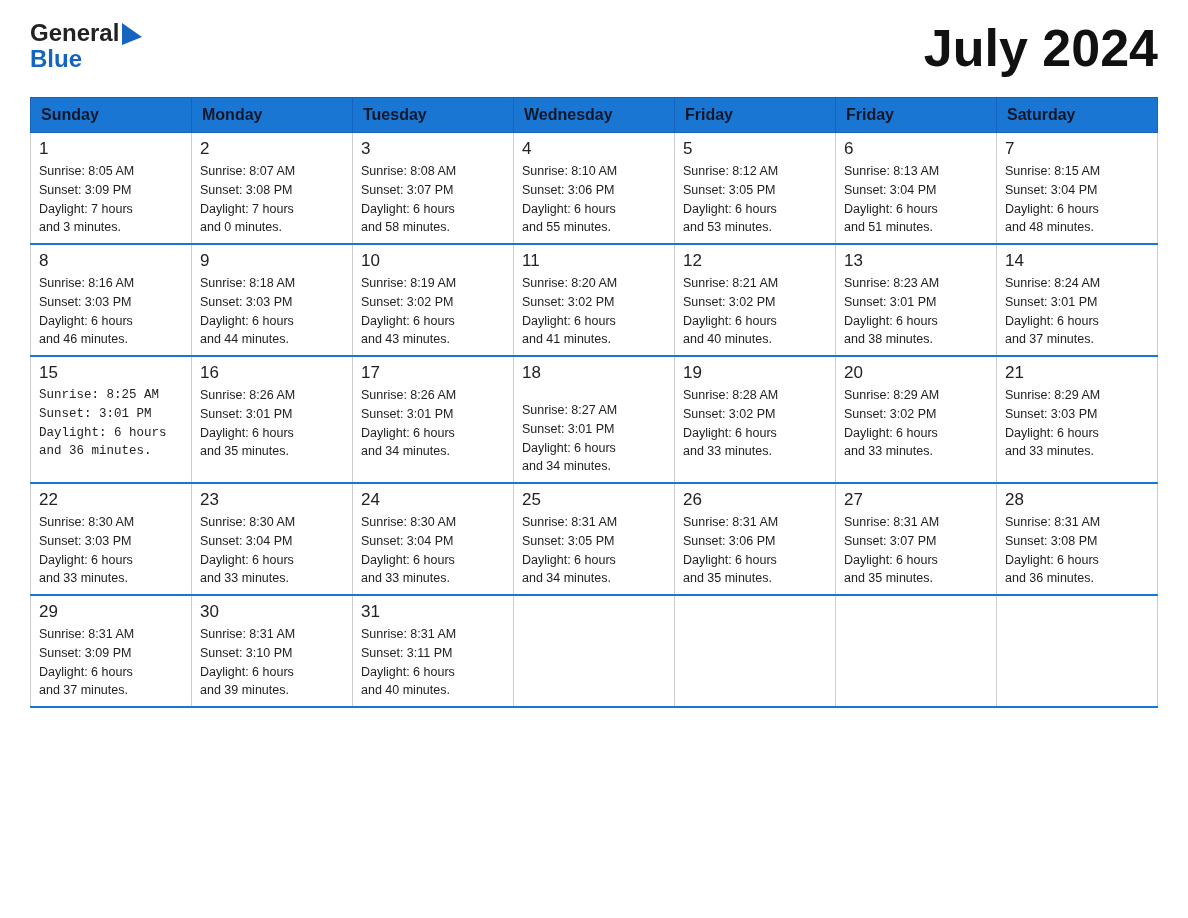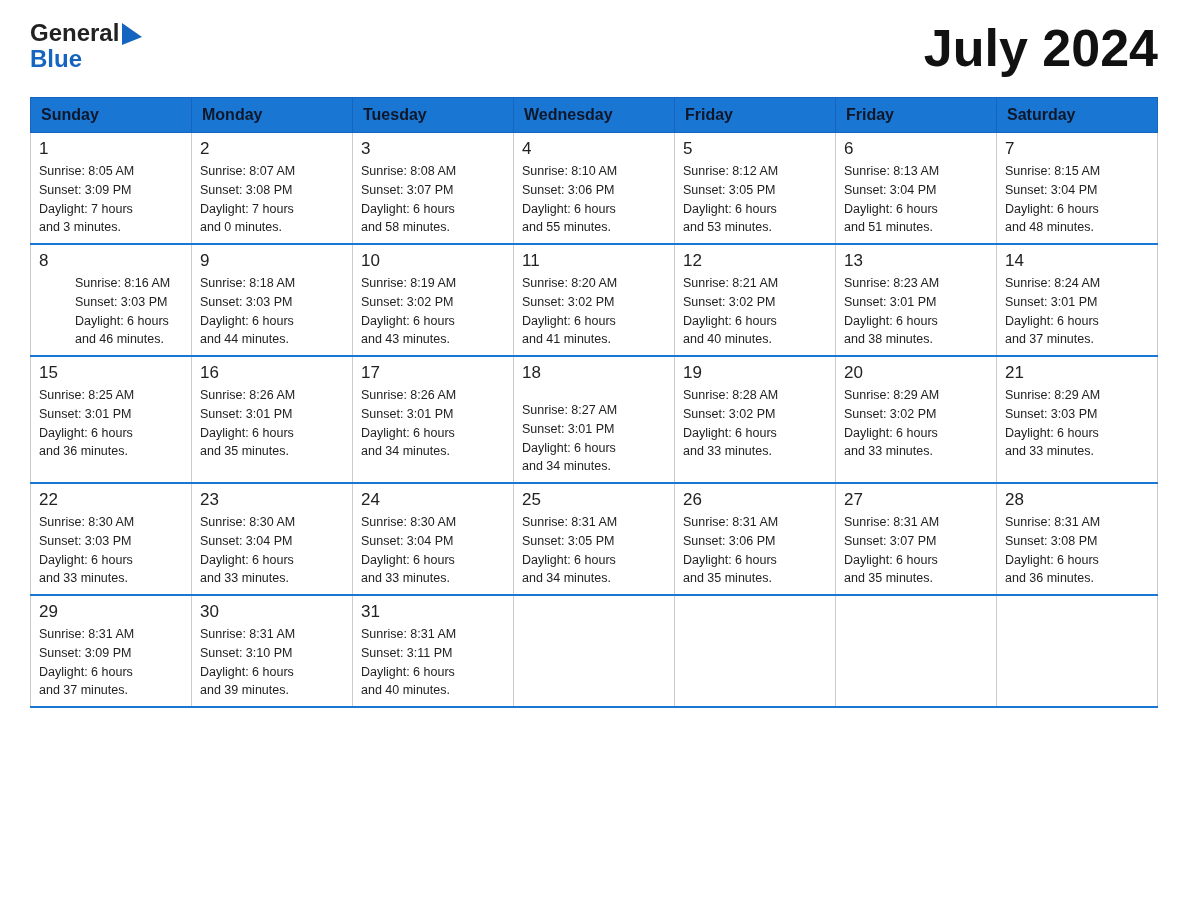--- a/index.html
+++ b/index.html
@@ -166,21 +166,21 @@
           <span class="day-num">7</span>
           <div class="day-info" style="white-space: pre-line;">Sunrise: 8:15 AM
 Sunset: 3:04 PM
 Daylight: 6 hours
 and 48 minutes.</div>
         </td>
       </tr>
       <tr>
         <td>
           <span class="day-num">8</span>
-          <div class="day-info" style="white-space: pre-line; margin-left: 36px;">Sunrise: 8:16 AM
+          <div class="day-info" style="white-space: pre-line;">Sunrise: 8:16 AM
 Sunset: 3:03 PM
 Daylight: 6 hours
 and 46 minutes.</div>
         </td>
         <td>
           <span class="day-num">9</span>
           <div class="day-info" style="white-space: pre-line;">Sunrise: 8:18 AM
 Sunset: 3:03 PM
 Daylight: 6 hours
 and 44 minutes.</div>
@@ -217,21 +217,21 @@
           <span class="day-num">14</span>
           <div class="day-info" style="white-space: pre-line;">Sunrise: 8:24 AM
 Sunset: 3:01 PM
 Daylight: 6 hours
 and 37 minutes.</div>
         </td>
       </tr>
       <tr>
         <td>
           <span class="day-num">15</span>
-          <div class="day-info" style="white-space: pre-line;">Sunrise: 8:25 AM
+          <div class="day-info" style="white-space: pre-line; font-family: Liberation Mono, monospace;">Sunrise: 8:25 AM
 Sunset: 3:01 PM
 Daylight: 6 hours
 and 36 minutes.</div>
         </td>
         <td>
           <span class="day-num">16</span>
           <div class="day-info" style="white-space: pre-line;">Sunrise: 8:26 AM
 Sunset: 3:01 PM
 Daylight: 6 hours
 and 35 minutes.</div>

